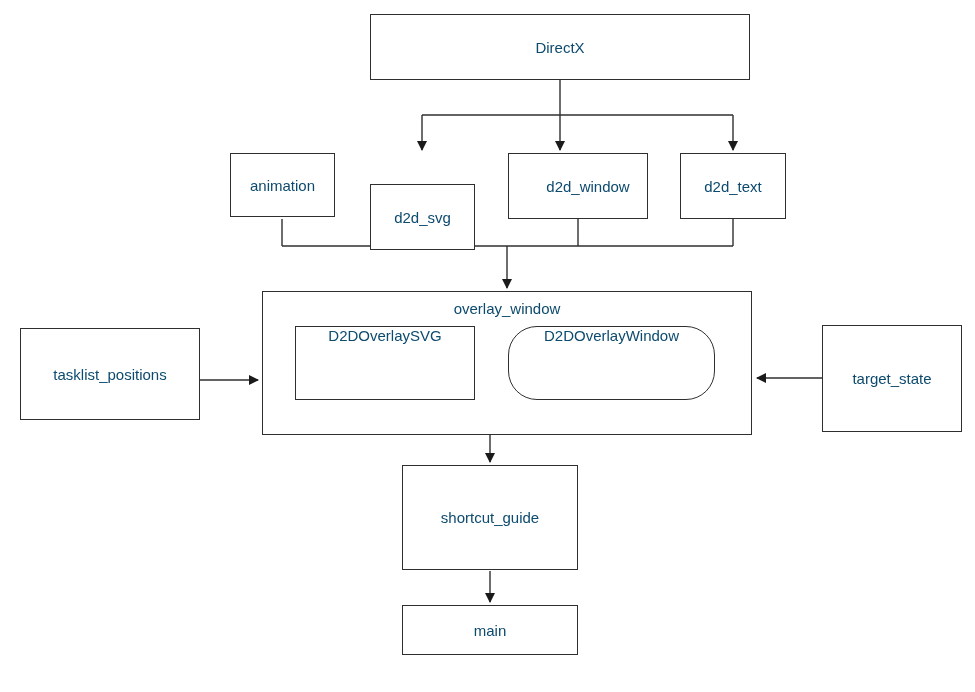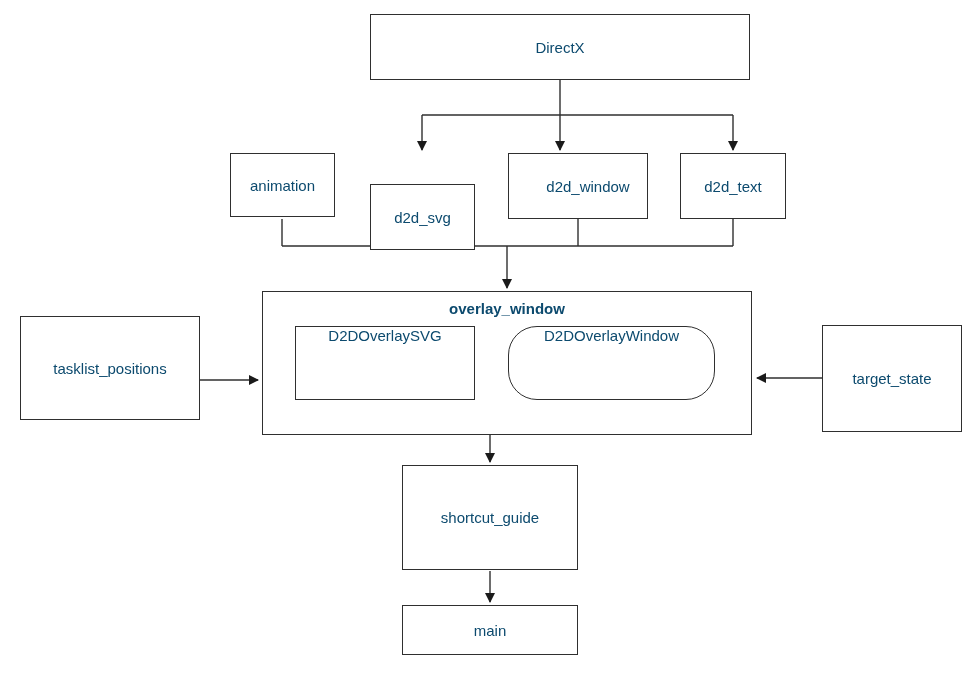--- a/index.html
+++ b/index.html
@@ -28,21 +28,20 @@
     text-align: center;
   }
   .group-node {
     display: block;
   }
   .group-label {
     width: 100%;
     text-align: center;
     padding-top: 8px;
     font-size: 15px;
-    font-weight: bold;
   }
   .inner-node {
     position: absolute;
     border: 1.4px solid #2f2f2f;
     background: #ffffff;
     display: flex;
     justify-content: center;
     font-size: 15px;
     box-sizing: border-box;
     text-align: center;
@@ -116,21 +115,21 @@
   <div class="node group-node" style="left:262px; top:291px; width:490px; height:144px;">
     <div class="group-label">overlay_window</div>
     <div class="inner-node" style="left:32px; top:34px; width:180px; height:74px;">
       <span>D2DOverlaySVG</span>
     </div>
     <div class="inner-node" style="left:245px; top:34px; width:207px; height:74px;border-radius:29px;">
       <span>D2DOverlayWindow</span>
     </div>
   </div>
 
-  <div class="node" style="left:20px; top:316px; width:180px; height:104px;">
+  <div class="node" style="left:20px; top:328px; width:180px; height:92px;">
     <span>tasklist_positions</span>
   </div>
 
   <div class="node" style="left:822px; top:325px; width:140px; height:107px;">
     <span>target_state</span>
   </div>
 
   <div class="node" style="left:402px; top:465px; width:176px; height:105px;">
     <span>shortcut_guide</span>
   </div>

